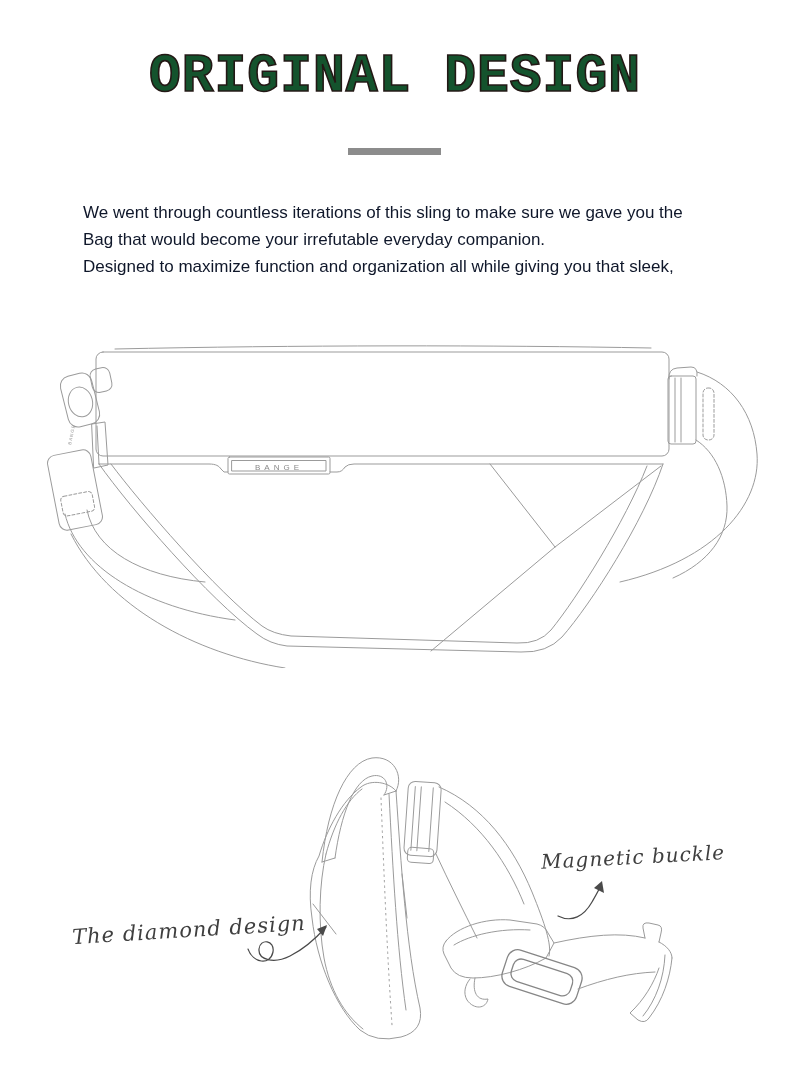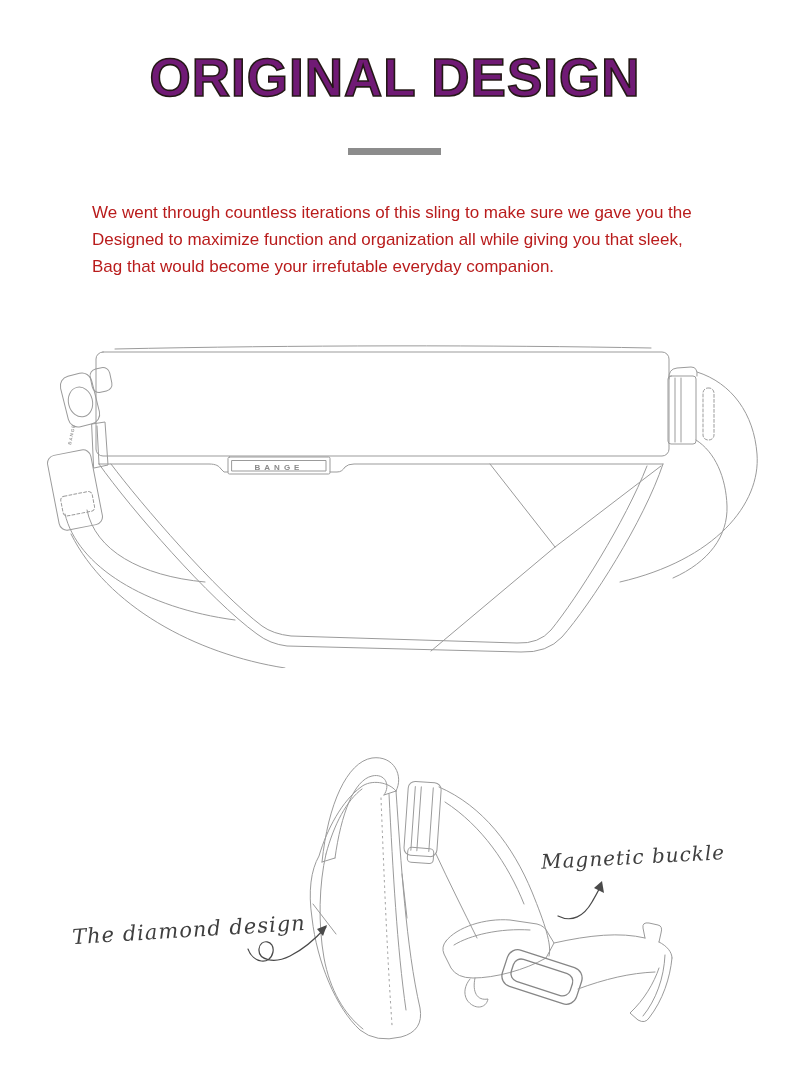--- a/index.html
+++ b/index.html
@@ -1,45 +1,45 @@
 <!DOCTYPE html>
 <html><head>
 <meta charset="utf-8">
 <style>
   html,body{margin:0;padding:0;background:#fff;}
   #page{position:relative;width:790px;height:1071px;background:#ffffff;overflow:hidden;
         font-family:"Liberation Sans",sans-serif;}
   .title{position:absolute;left:0;top:47px;width:790px;text-align:center;
-         font-size:53px;font-weight:bold;letter-spacing:1px;color:#701a75;
+         font-size:53px;font-weight:bold;letter-spacing:1px;color:#14532d;font-family:Liberation Mono, monospace;
          -webkit-text-stroke:1.6px #231815;}
   .divider{position:absolute;left:348px;top:148px;width:93px;height:7px;background:#8c8c8c;}
-  .intro{position:absolute;left:92px;top:199px;width:660px;color:#b91c1c;
+  .intro{position:absolute;left:83px;top:199px;width:660px;color:#0f172a;
          font-size:17px;line-height:27px;}
   .intro div{white-space:nowrap;}
-  .fig{position:absolute;font-weight:bold;}
+  .fig{position:absolute;}
   .fig svg{display:block;}
   .annot{position:absolute;color:#3f3f3f;font-family:"DejaVu Serif",serif;
           font-style:italic;letter-spacing:1px;white-space:nowrap;}
   .annot-left{left:72px;top:918px;font-size:21px;transform:rotate(-3.5deg);}
   .annot-right{left:541px;top:845px;font-size:20px;transform:rotate(-3deg);}
   .arrow{position:absolute;}
 </style>
 </head>
 <body>
 
 <div id="page">
 
   <div class="title">ORIGINAL DESIGN</div>
 
   <div class="divider"></div>
 
   <div class="intro">
     <div>We went through countless iterations of this sling to make sure we gave you the</div>
+    <div>Bag that would become your irrefutable everyday companion.</div>
     <div>Designed to maximize function and organization all while giving you that sleek,</div>
-    <div>Bag that would become your irrefutable everyday companion.</div>
   </div>
 
   <div class="fig" style="left:35px;top:338px;width:740px;height:330px;">
     <svg width="740" height="330" viewBox="0 0 740 330" fill="none" stroke="#9b9b9b" stroke-width="1" stroke-linejoin="round" stroke-linecap="round">
       <g>
         <path d="M 80,11 C 260,7 460,7 616,10"></path>
         <rect x="61" y="14" width="573" height="104" rx="7"></rect>
       </g>
       <g>
         <path d="M 64,126 L 174,126 C 181,126 184,128 186,131 L 189,134 L 193,134"></path>

